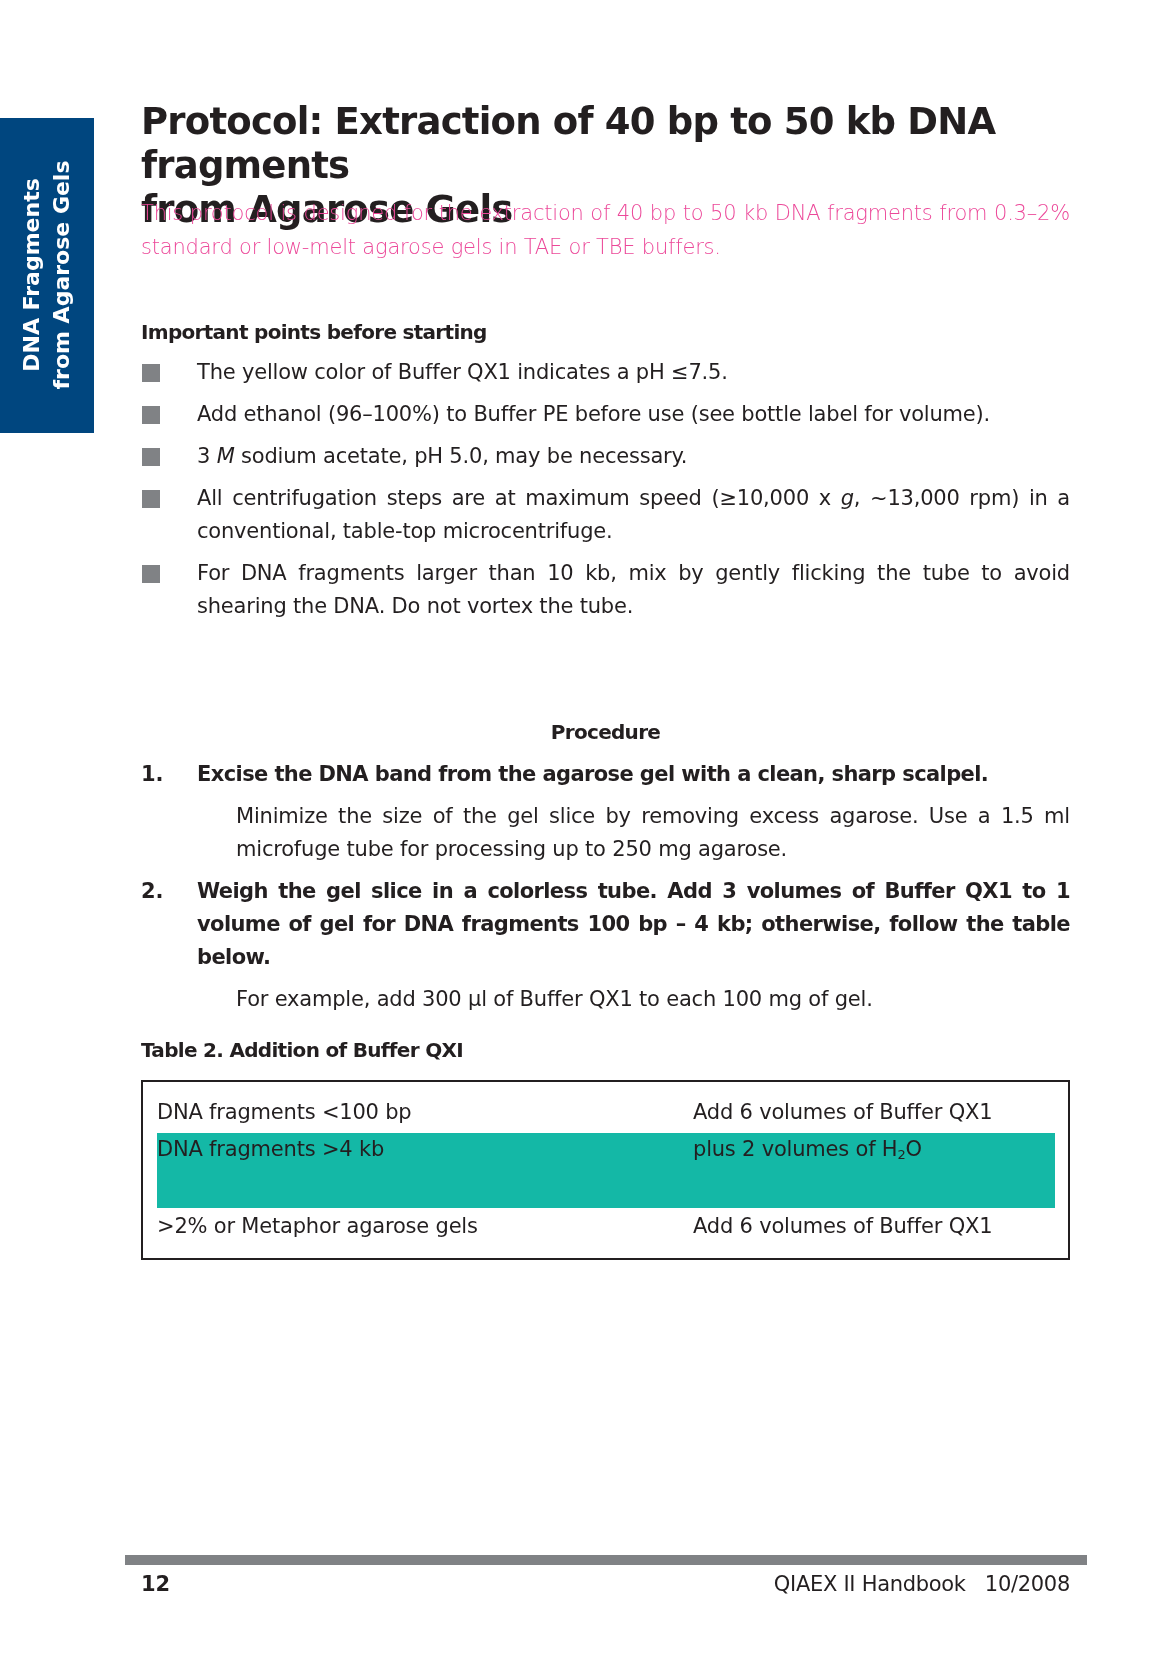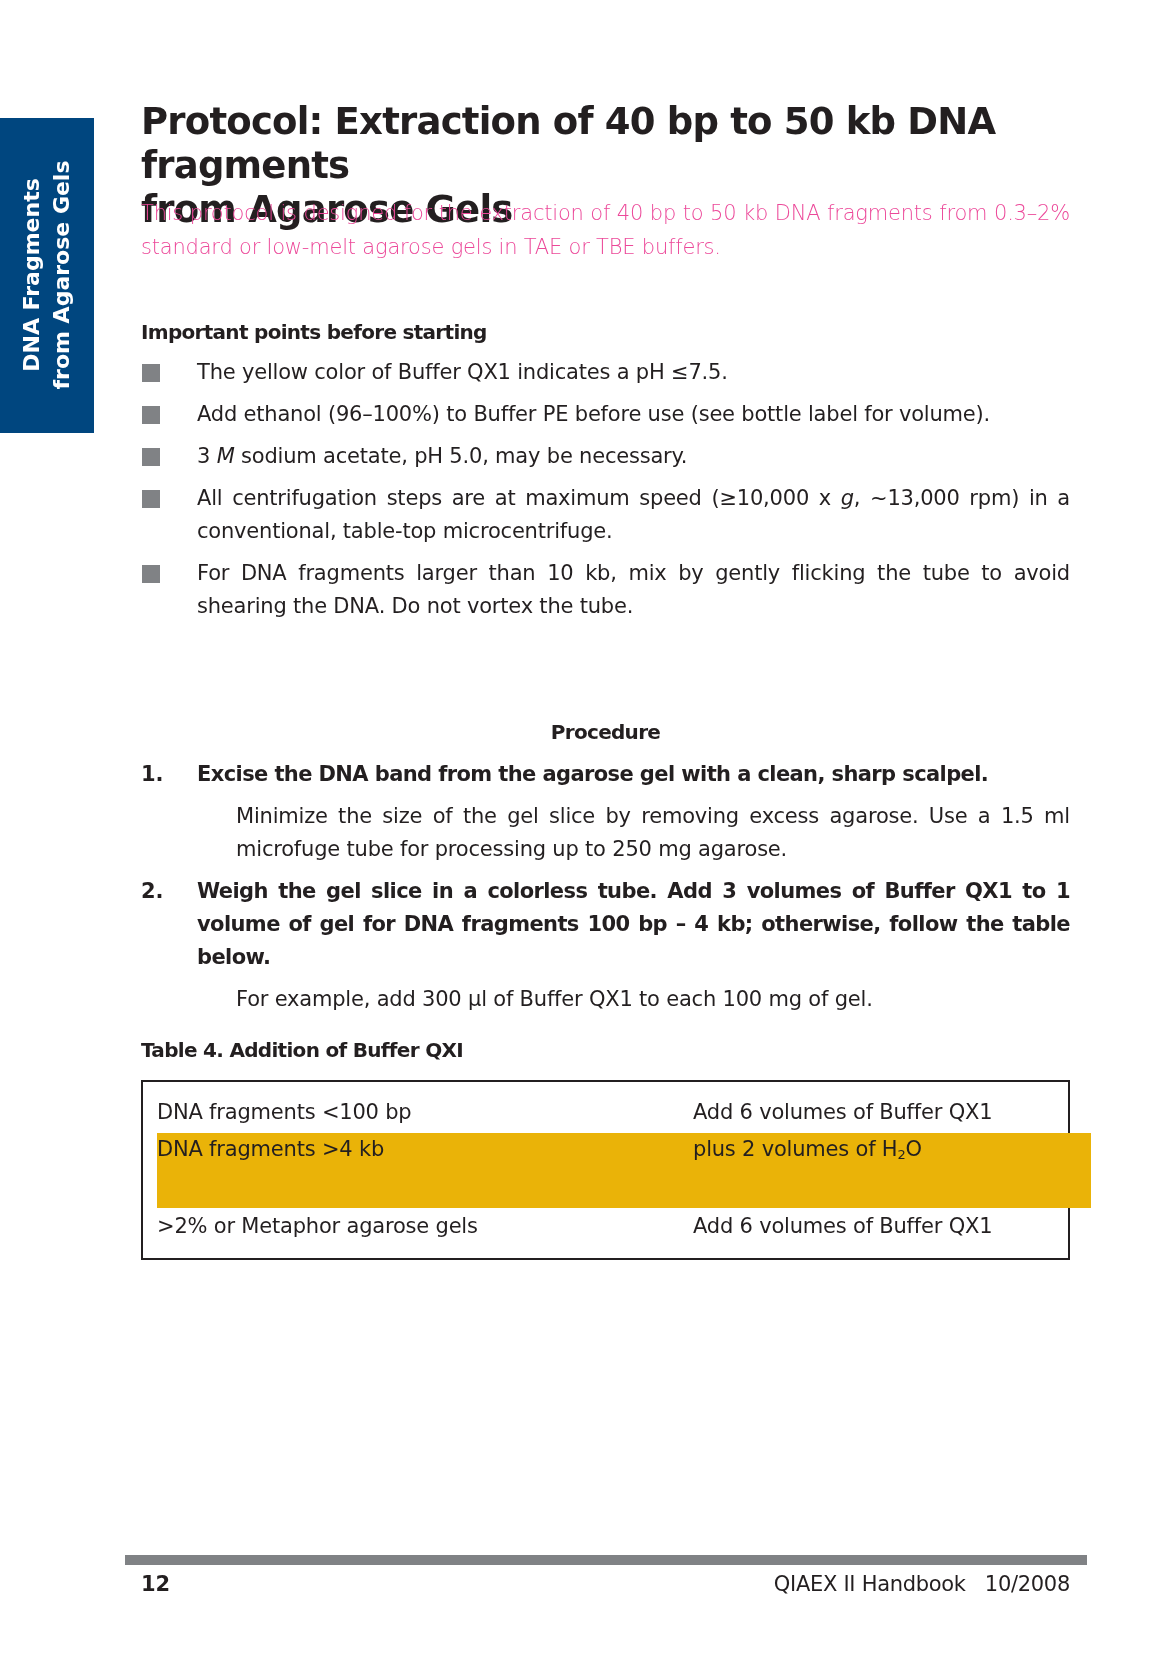--- a/index.html
+++ b/index.html
@@ -39,21 +39,21 @@
   .bullet .sq { position: absolute; left: 1px; top: 8px; width: 18px; height: 18px; background: #808285; }
   .step { position: relative; padding-left: 56px; font-size: 21px; line-height: 33px; text-align: justify; letter-spacing: -0.2px; }
   .step .num { position: absolute; left: 0; top: 0; font-weight: bold; }
   .step .head { font-weight: bold; letter-spacing: -0.6px; }
   .step .detail { margin-top: 9px; margin-left: 39px; }
   .table-box {
     position: absolute; left: 141px; top: 1080px; width: 925px; height: 176px;
     border: 2px solid #231f20;
   }
   .trow { position: absolute; left: 14px; width: 898px; font-size: 21px; line-height: 32px; letter-spacing: -0.2px; text-decoration: underline; }
-  .trow.shaded { background: #eab308; padding-left: 36px; }
+  .trow.shaded { background: #14b8a6; }
   .trow .c1 { position: absolute; left: 0; top: 0; }
   .trow .c2 { position: absolute; left: 536px; top: 0; width: 358px; text-align: justify; text-align-last: left; }
   .footer-bar { position: absolute; left: 125px; top: 1555px; width: 962px; height: 10px; background: #808285; }
   .page-num { position: absolute; left: 141px; top: 1572px; font-weight: bold; font-size: 21px; }
   .footer-right { position: absolute; right: 96px; top: 1572px; font-size: 21px; letter-spacing: -0.3px; }
   sub { font-size: 13px; vertical-align: -3px; line-height: 0; }
 </style>
 </head>
 <body>
 
@@ -107,21 +107,21 @@
     <div class="head">Excise the DNA band from the agarose gel with a clean, sharp scalpel.</div>
     <div class="detail">Minimize the size of the gel slice by removing excess agarose. Use a 1.5 ml microfuge tube for processing up to 250 mg agarose.</div>
   </div>
   <div class="step" style="margin-top:9px;">
     <span class="num">2.</span>
     <div class="head">Weigh the gel slice in a colorless tube. Add 3 volumes of Buffer QX1 to 1 volume of gel for DNA fragments 100 bp – 4 kb; otherwise, follow the table below.</div>
     <div class="detail">For example, add 300 µl of Buffer QX1 to each 100 mg of gel.</div>
   </div>
 </div>
 
-<div class="content h2" style="top:1037px;">Table 4. Addition of Buffer QXI</div>
+<div class="content h2" style="top:1037px;">Table 2. Addition of Buffer QXI</div>
 
 <div class="table-box">
   <div class="trow" style="top:14px;height:37px;">
     <span class="c1">DNA fragments &lt;100 bp</span>
     <span class="c2">Add 6 volumes of Buffer QX1</span>
   </div>
   <div class="trow shaded" style="top:51px;height:75px;">
     <span class="c1">DNA fragments &gt;4 kb</span>
     <span class="c2">
       <div><span>plus 2 volumes of H</span><sub>2</sub><span>O</span></div>

